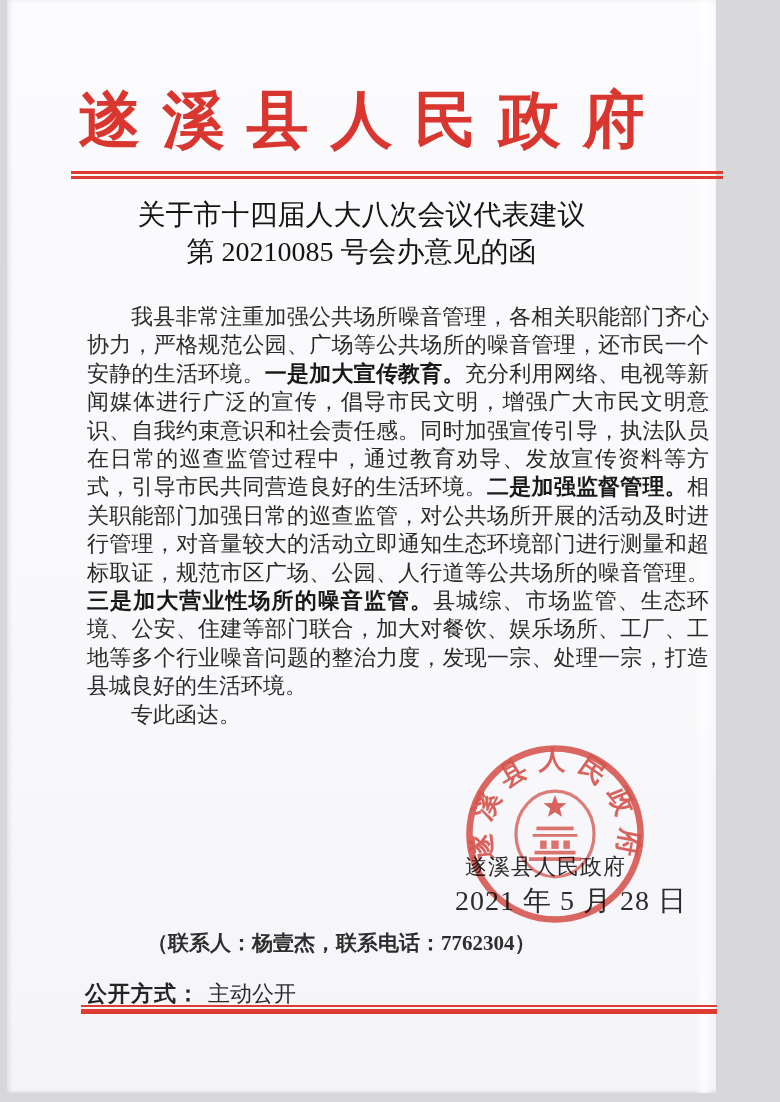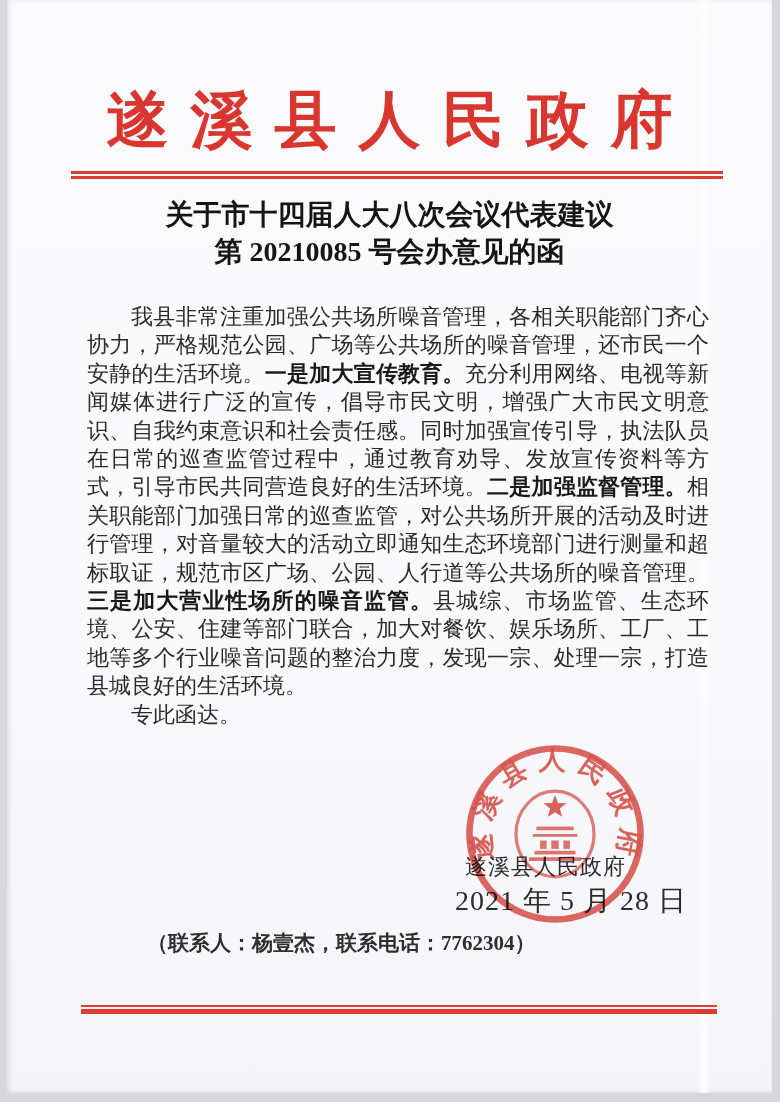--- a/index.html
+++ b/index.html
@@ -2,21 +2,21 @@
 <html><head>
 <meta charset="utf-8">
 <style>
   html,body{margin:0;padding:0;}
   body{
     width:780px;height:1102px;
     background:#d8d7dc;
     font-family:"Liberation Serif","DejaVu Serif",serif;
     overflow:hidden;
   }
-  .canvas{position:relative;width:772px;height:1102px;}
+  .canvas{position:relative;width:716px;height:1102px;}
   .paper{
     position:absolute;left:7px;top:0;right:0;bottom:9px;
     background:linear-gradient(180deg,#fbfafd 0%,#f9f8fb 55%,#f5f4f8 100%);
     box-shadow:inset 3px 0 4px rgba(0,0,0,0.07), inset 0 -2px 3px rgba(0,0,0,0.05);
   }
   .fold{
     position:absolute;top:0;bottom:0;left:688px;width:18px;
     background:linear-gradient(90deg,rgba(255,255,255,0),rgba(255,255,255,0.75),rgba(255,255,255,0));
     pointer-events:none;
   }
@@ -29,21 +29,21 @@
   .double-rule{position:absolute;}
   .double-rule .t{background:#de3b33;}
   .double-rule .g{background:transparent;}
   .double-rule .b{background:#de3b33;}
   .rule-header{left:64px;width:652px;top:171px;}
   .rule-header .t{height:3px;} .rule-header .g{height:2px;} .rule-header .b{height:3px;}
   .rule-footer{left:74px;width:636px;top:1005px;}
   .rule-footer .t{height:2px;} .rule-footer .g{height:2px;} .rule-footer .b{height:5px;}
   .doc-title{
     position:absolute;top:196px;left:50px;right:50px;
-    text-align:center;font-weight:bold;color:#151515;
+    text-align:center;font-weight:normal;color:#151515;
     font-size:28px;line-height:37px;
   }
   .body-text{
     position:absolute;top:303px;left:80px;width:622px;
     font-size:22px;line-height:28.4px;color:#2b2b2b;
     text-align:justify;
   }
   .body-text p{margin:0;text-indent:2em;}
   .body-text p.salutation{text-indent:0;}
   .body-text b{color:#191919;}
@@ -117,20 +117,23 @@
         <rect x="84" y="107" width="7" height="9"></rect>
         <rect x="96" y="107" width="8" height="9"></rect>
         <rect x="109" y="107" width="7" height="9"></rect>
         <rect x="78" y="118" width="44" height="4"></rect>
         <rect x="72" y="125" width="56" height="4"></rect>
       </g>
     </svg>
 
     <div class="contact">（联系人：杨壹杰，联系电话：7762304）</div>
 
+    <div class="publish">
+      <span class="label">公开方式：</span><span class="value">主动公开</span>
+    </div>
 
     <div class="double-rule rule-footer">
       <div class="t"></div>
       <div class="g"></div>
       <div class="b"></div>
     </div>
   </div>
 </div>
 
 </body></html>

